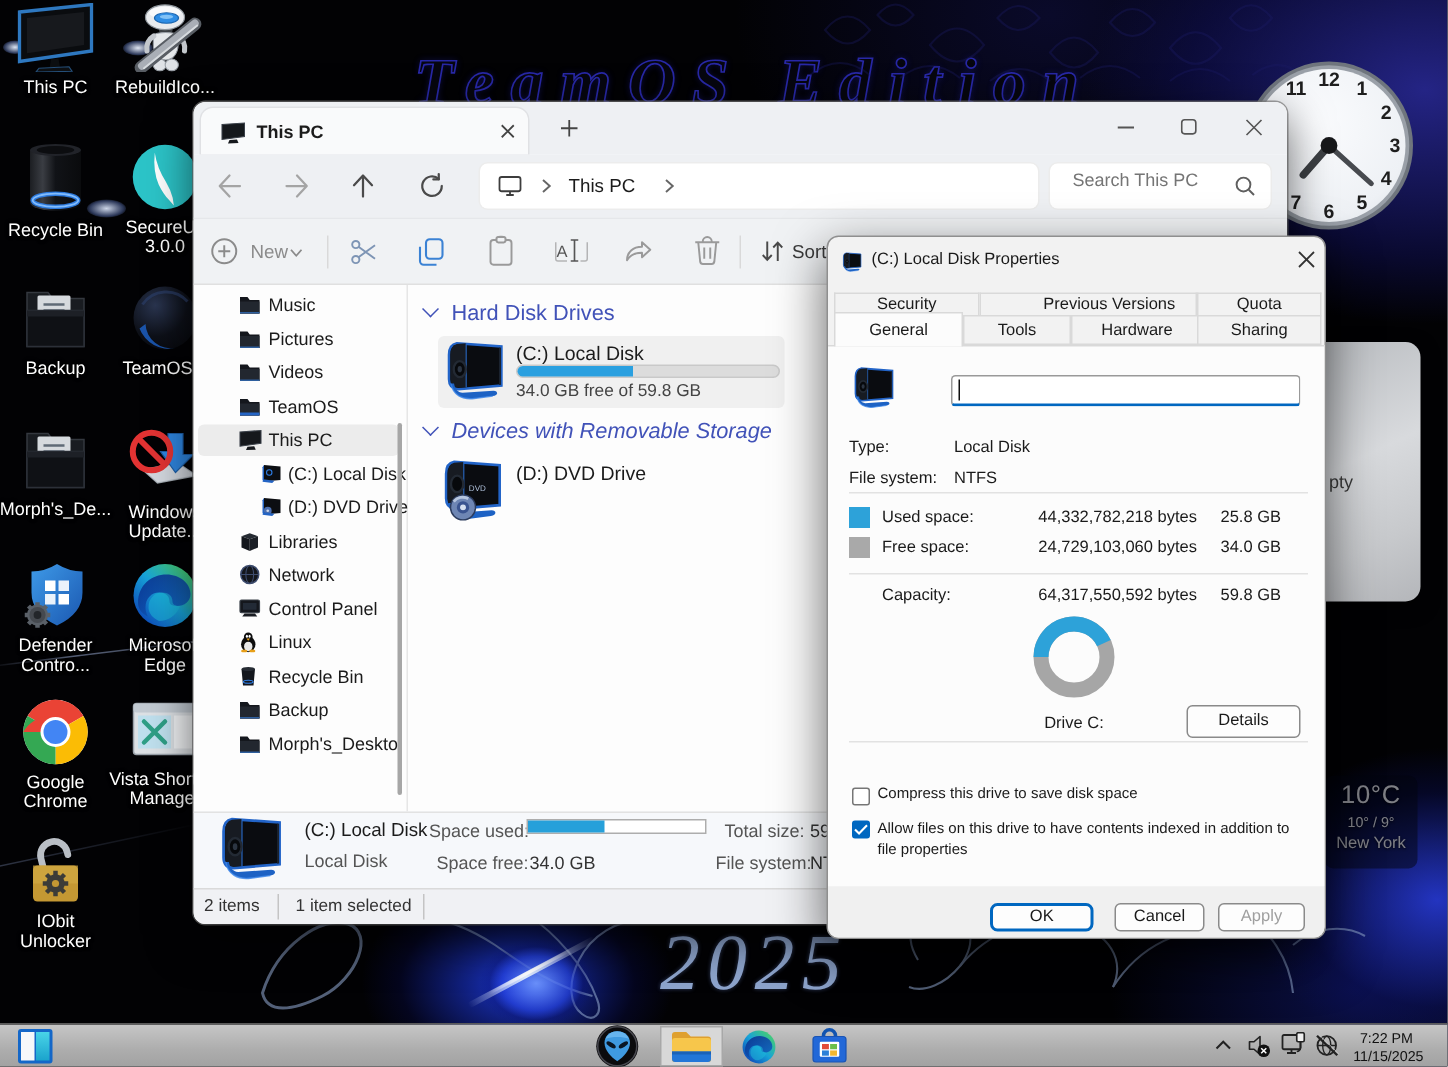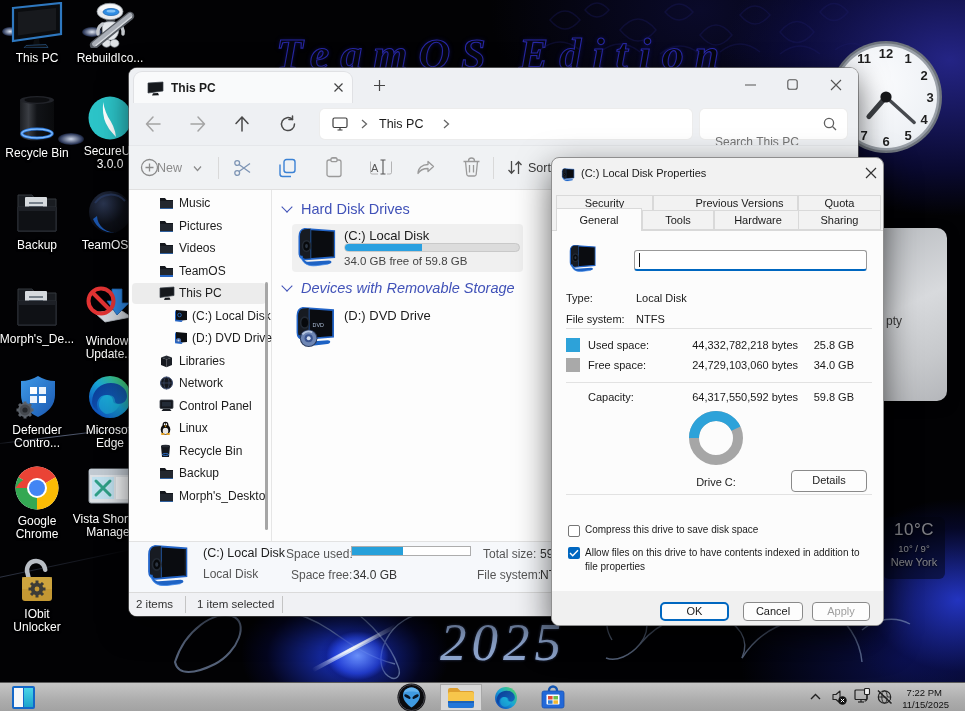--- a/index.html
+++ b/index.html
@@ -405,32 +405,32 @@
         <path d="M8 11 v2" stroke="#3d3d3d" stroke-width="1.2"></path>
       </svg>
     <svg style="position:absolute;left:231px;top:16px;" width="8" height="10" viewBox="0 0 8 10">
         <path d="M2 1 L6.5 5 L2 9" stroke="#666" stroke-width="1.3" fill="none"></path>
       </svg>
     <span style="position:absolute;left:250px;top:14px;font-size:12.5px;color:#1b1b1b;">This PC</span>
     <svg style="position:absolute;left:313px;top:16px;" width="8" height="10" viewBox="0 0 8 10">
         <path d="M2 1 L6.5 5 L2 9" stroke="#666" stroke-width="1.3" fill="none"></path>
       </svg>
     <div style="position:absolute;left:571px;top:6px;width:147px;height:30px;background:#fff;border-radius:5px;box-shadow:0 0 0 1px #ececec;"></div>
-    <span style="position:absolute;left:586px;top:32px;font-size:12px;color:#757575;">Search This PC</span>
+    <span style="position:absolute;left:586px;top:10px;font-size:12px;color:#757575;">Search This PC</span>
     <svg style="position:absolute;left:694px;top:14px;" width="14" height="14" viewBox="0 0 14 14">
         <circle cx="6" cy="6" r="4.6" fill="none" stroke="#5f5f5f" stroke-width="1.3"></circle>
         <path d="M9.5 9.5 L13 13" stroke="#5f5f5f" stroke-width="1.3"></path>
       </svg>
   </div>
   <div id="toolbar">
     <svg style="position:absolute;left:11px;top:12px;" width="19" height="19" viewBox="0 0 19 19">
         <circle cx="9.5" cy="9.5" r="8" fill="none" stroke="#8b8b8b" stroke-width="1.3"></circle>
         <path d="M9.5 5.5 v8 M5.5 9.5 h8" stroke="#8b8b8b" stroke-width="1.3"></path>
       </svg>
-    <span style="position:absolute;left:28px;top:15px;font-size:12.5px;color:#8b8b8b;">New</span>
+    <span style="position:absolute;left:38px;top:15px;font-size:12.5px;color:#8b8b8b;">New</span>
     <svg style="position:absolute;left:64px;top:19px;" width="9" height="7" viewBox="0 0 9 7">
         <path d="M1 1.5 L4.5 5.5 L8 1.5" stroke="#8b8b8b" stroke-width="1.2" fill="none"></path>
       </svg>
     <div style="position:absolute;left:89px;top:11px;width:1px;height:22px;background:#d9d9d9;"></div>
     <svg style="position:absolute;left:104px;top:12px;" width="20" height="20" viewBox="0 0 20 20" stroke="#7e95b5" fill="none" stroke-width="1.3">
         <circle cx="4.2" cy="5" r="2.4"></circle>
         <circle cx="4.2" cy="15" r="2.4"></circle>
         <path d="M6 6.5 L17 14.5 M6 13.5 L17 5.5"></path>
       </svg>
     <svg style="position:absolute;left:149px;top:12px;" width="19" height="20" viewBox="0 0 19 20" fill="none">

